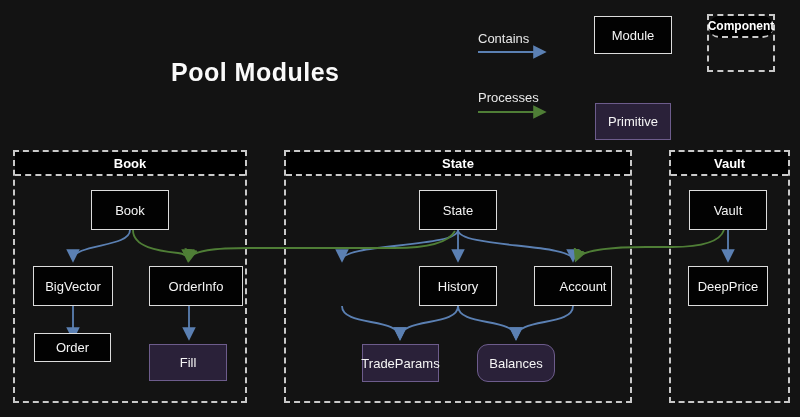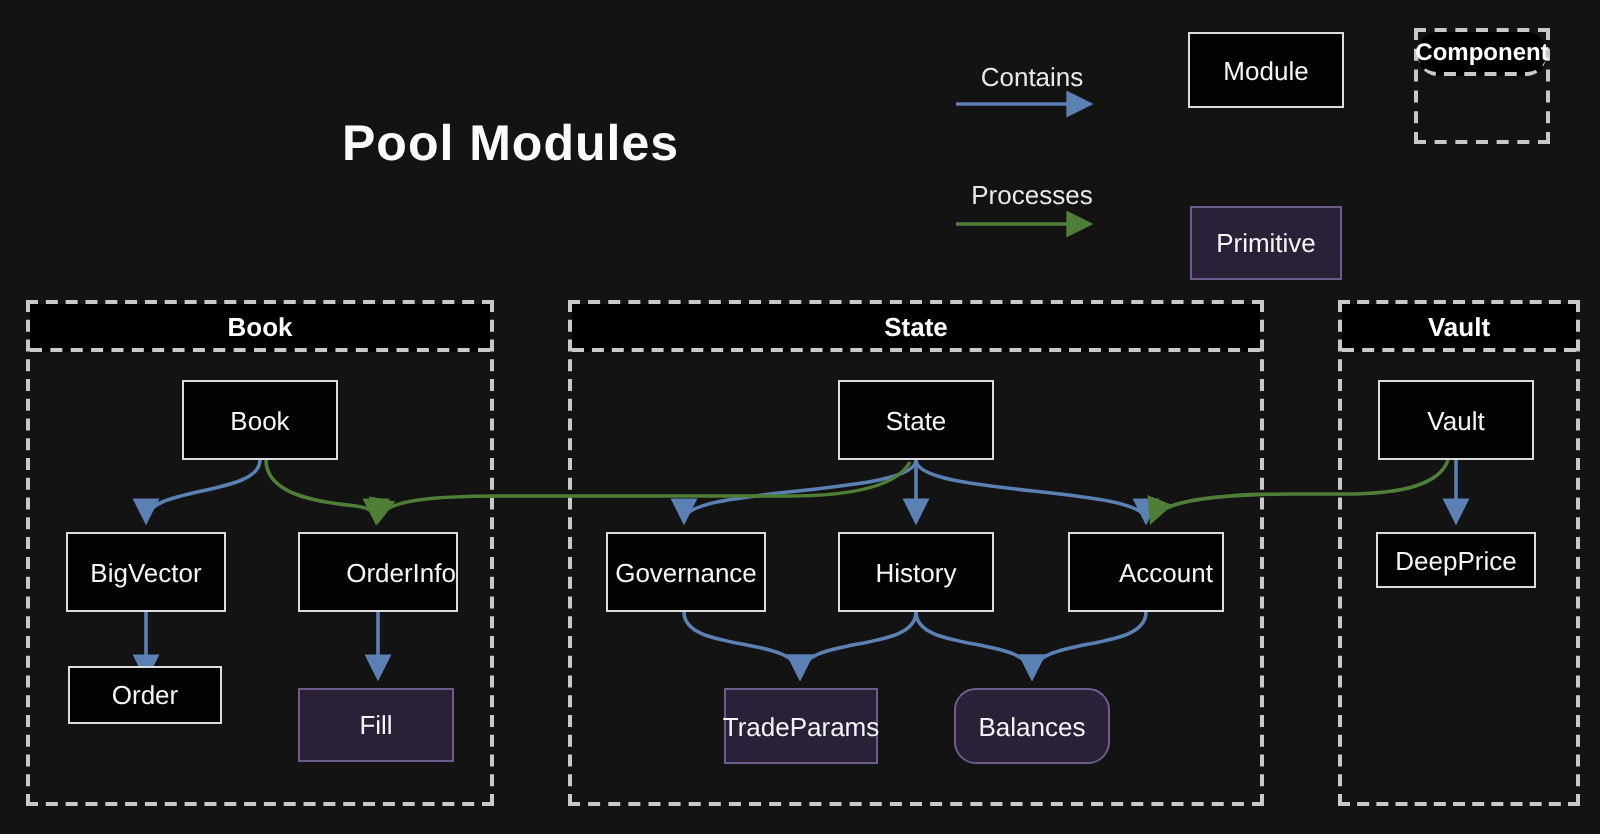--- a/index.html
+++ b/index.html
@@ -5,21 +5,21 @@
   html,body{margin:0;padding:0;background:#131313;}
   .canvas{
     position:relative;width:800px;height:417px;background:#131313;overflow:hidden;
     font-family:"Liberation Sans",sans-serif;color:#f2f2f2;
   }
   .abs{position:absolute;box-sizing:border-box;}
   .diagram-title{
     font-size:25px;font-weight:bold;color:#fafafa;letter-spacing:.5px;
   }
   .legend-label{
-    font-size:13px;color:#e8e8e8;text-align:center;
+    font-size:13px;color:#e8e8e8;
   }
   .node{
     display:flex;align-items:center;justify-content:center;
     background:#020202;border:1.5px solid #dcdcdc;
     font-size:13px;color:#f5f5f5;text-align:center;
   }
   .node.primitive{
     background:#2a2139;border:1.5px solid #6d5c8c;
   }
   .container-box{
@@ -109,49 +109,46 @@
     <path class="edge green" d="M455,231 C448,244 424,248 394,248 L250,248 C216,248 191,250 189,260" marker-end="url(#arrow-green)"></path>
     <path class="edge green" d="M724,230 C720,242 702,247 672,247 L646,247 C612,247 580,250 576,260" marker-end="url(#arrow-green)"></path>
   </svg>
 
   <div class="abs node" style="left:91px;top:190px;width:78px;height:40px;">
     <span>Book</span>
   </div>
   <div class="abs node" style="left:33px;top:266px;width:80px;height:40px;">
     <span>BigVector</span>
   </div>
-  <div class="abs node" style="left:149px;top:266px;width:80px;height:40px;justify-content:flex-end;">
+  <div class="abs node" style="left:149px;top:266px;width:94px;height:40px;">
     <span>OrderInfo</span>
   </div>
   <div class="abs node" style="left:34px;top:333px;width:77px;height:29px;">
     <span>Order</span>
   </div>
   <div class="abs node primitive" style="left:149px;top:344px;width:78px;height:37px;">
     <span>Fill</span>
   </div>
 
   <div class="abs node" style="left:419px;top:190px;width:78px;height:40px;">
     <span>State</span>
-  </div>
-  <div class="abs node" style="left:303px;top:266px;width:80px;height:40px;">
-    <span>Governance</span>
   </div>
   <div class="abs node" style="left:419px;top:266px;width:78px;height:40px;">
     <span>History</span>
   </div>
   <div class="abs node" style="left:534px;top:266px;width:78px;height:40px;padding-left:20px;">
     <span>Account</span>
   </div>
   <div class="abs node primitive" style="left:362px;top:344px;width:77px;height:38px;">
     <span>TradeParams</span>
   </div>
   <div class="abs node primitive" style="left:477px;top:344px;width:78px;height:38px;border-radius:11px;">
     <span>Balances</span>
   </div>
 
   <div class="abs node" style="left:689px;top:190px;width:78px;height:40px;">
     <span>Vault</span>
   </div>
-  <div class="abs node" style="left:688px;top:266px;width:80px;height:28px;">
+  <div class="abs node" style="left:688px;top:266px;width:80px;height:40px;">
     <span>DeepPrice</span>
   </div>
 
 </div>
 
 </body></html>

